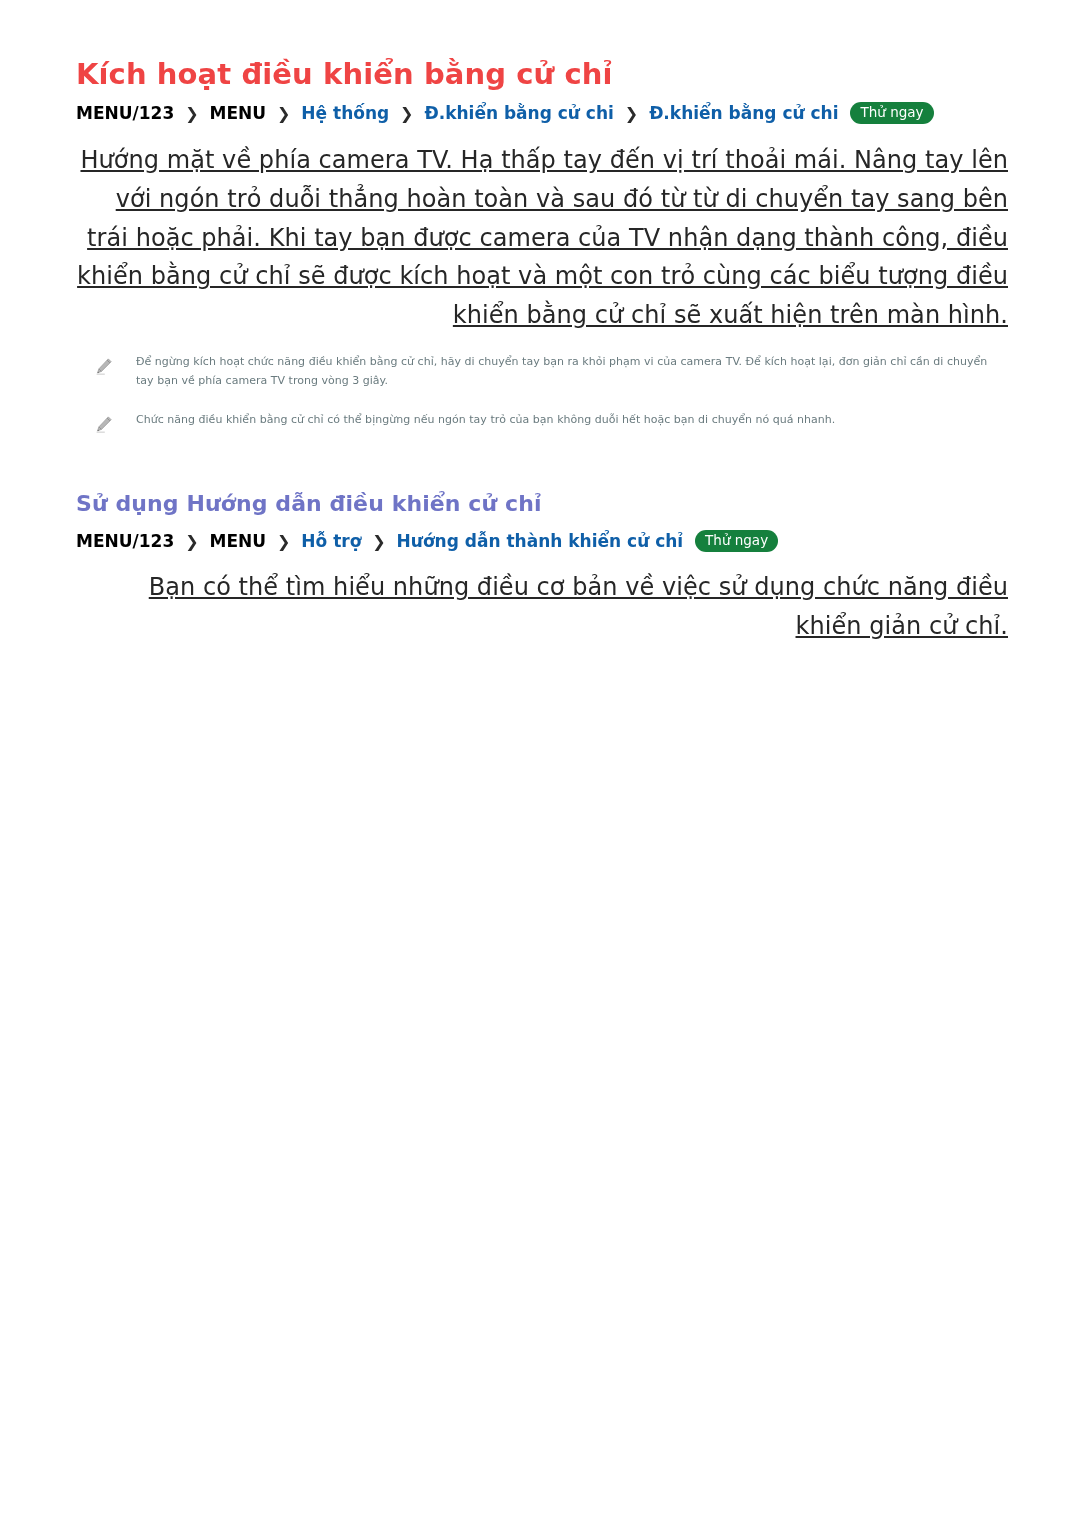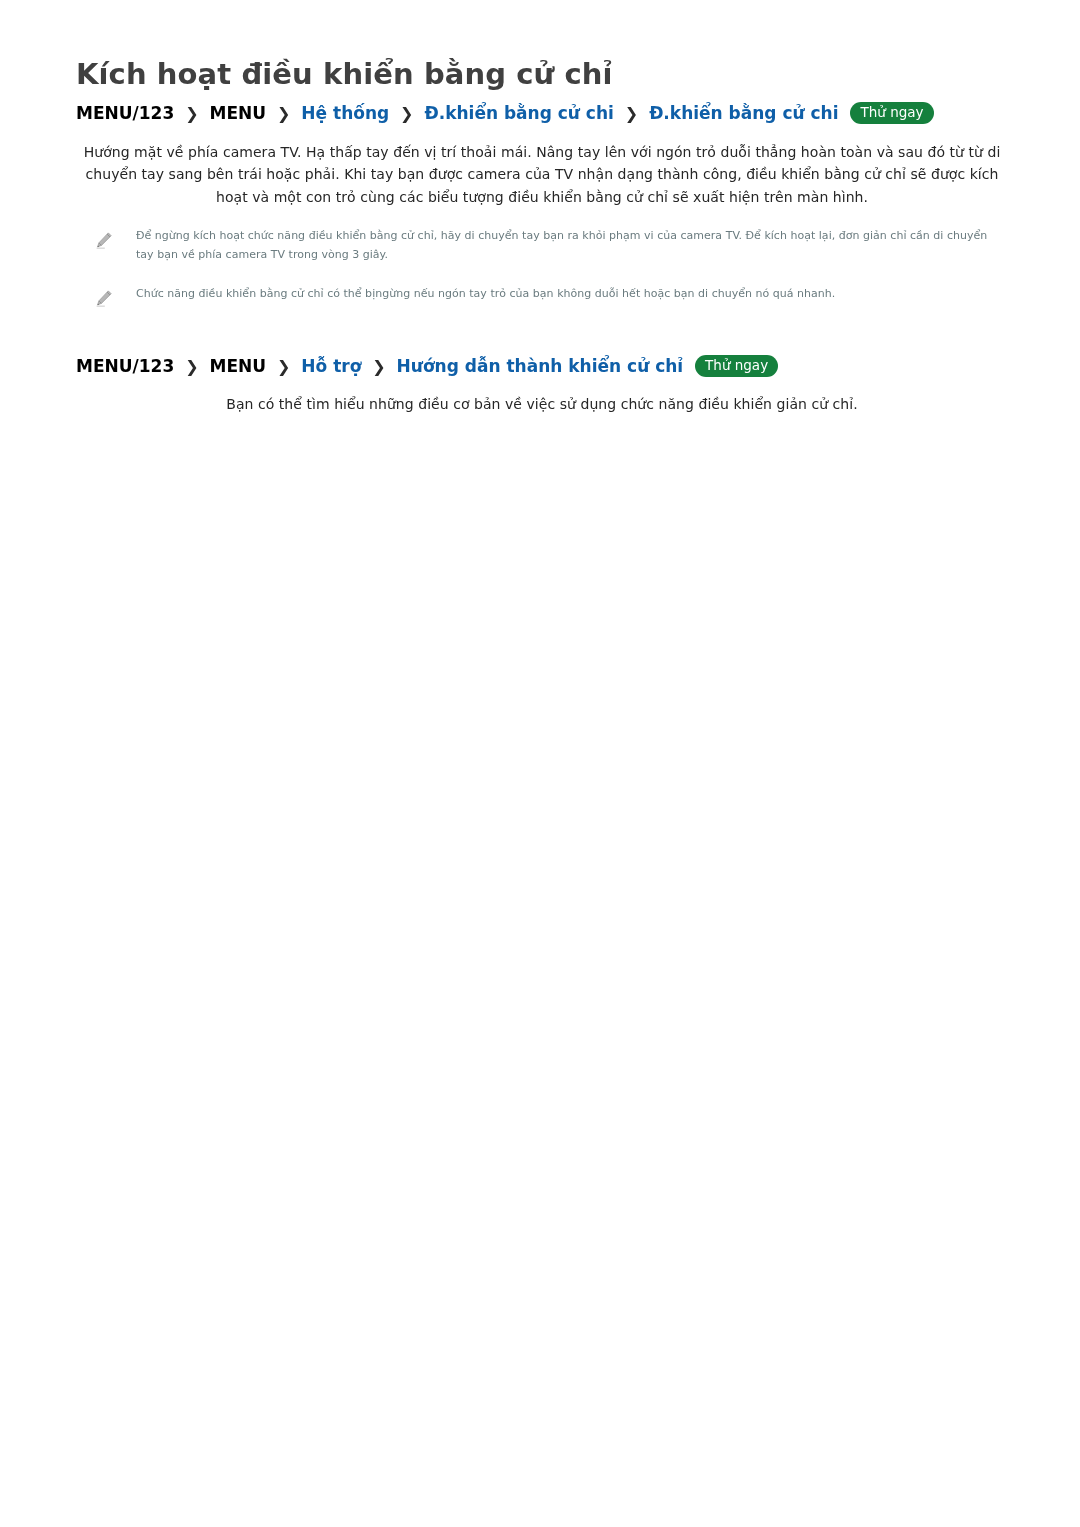--- a/index.html
+++ b/index.html
@@ -19,21 +19,21 @@
   .page {
     position: relative;
     width: 1080px;
     height: 1527px;
     box-sizing: border-box;
     padding: 56px 72px 0 76px;
   }
 
   
   .h1 {
-    color: #404040;
+    color: #ef4444;
     font-size: 29px;
     font-weight: bold;
     letter-spacing: 0.1px;
     line-height: 1.25;
     margin: 0 0 9px 0;
   }
   .h2 {
     color: #6f74c6;
     font-size: 22px;
     font-weight: bold;
@@ -67,38 +67,39 @@
     border-radius: 11px;
     padding: 1px 10px 3px 10px;
     margin-left: 6px;
     line-height: 1.35;
     vertical-align: 2px;
   }
 
   
   .body-text {
     color: #262626;
-    font-size: 14px;
+    font-size: 24px;
     line-height: 1.62;
     margin: 0 0 6px 0;
-    text-align: center;
+    text-align: right;
     letter-spacing: 0.05px;
+    text-decoration: underline;
   }
 
   
   .notes {
     margin: 18px 0 0 0;
   }
   .note {
     display: flex;
     align-items: flex-start;
     margin: 0 0 20px 0;
     padding-left: 18px;
   }
-  .note:last-child { margin-bottom: 0; }
+  .note:last-child { margin-bottom: 10px; }
   .note-icon {
     flex: 0 0 auto;
     width: 20px;
     height: 20px;
     margin-top: 3px;
     margin-right: 22px;
   }
   .note-icon svg { display: block; }
   .note-text {
     flex: 1 1 auto;
@@ -157,20 +158,21 @@
           <rect x="2.6" y="17.6" width="8.2" height="1.1" fill="#cfcfcf"></rect>
         </svg>
       </span>
       <span class="note-text">Chức năng điều khiển bằng cử chỉ có thể bịngừng nếu ngón tay trỏ của bạn không duỗi hết hoặc bạn di chuyển nó quá nhanh.</span>
     </div>
 
   </div>
 
   <div class="section-gap"></div>
 
+  <h2 class="h2">Sử dụng Hướng dẫn điều khiển cử chỉ</h2>
 
   <div class="breadcrumb">
     <span class="seg-menu">MENU/123</span>
     <span class="sep">❯</span>
     <span class="seg-menu">MENU</span>
     <span class="sep">❯</span>
     <span class="seg-path">Hỗ trợ</span>
     <span class="sep">❯</span>
     <span class="seg-path">Hướng dẫn thành khiển cử chỉ</span>
     <span class="badge">Thử ngay</span>

